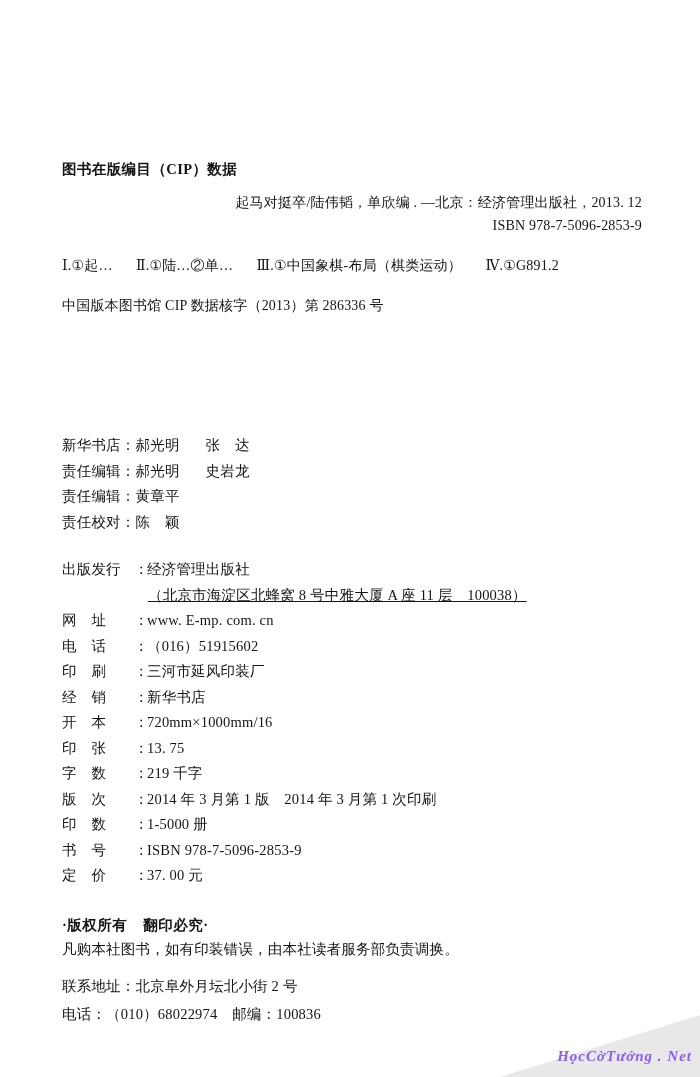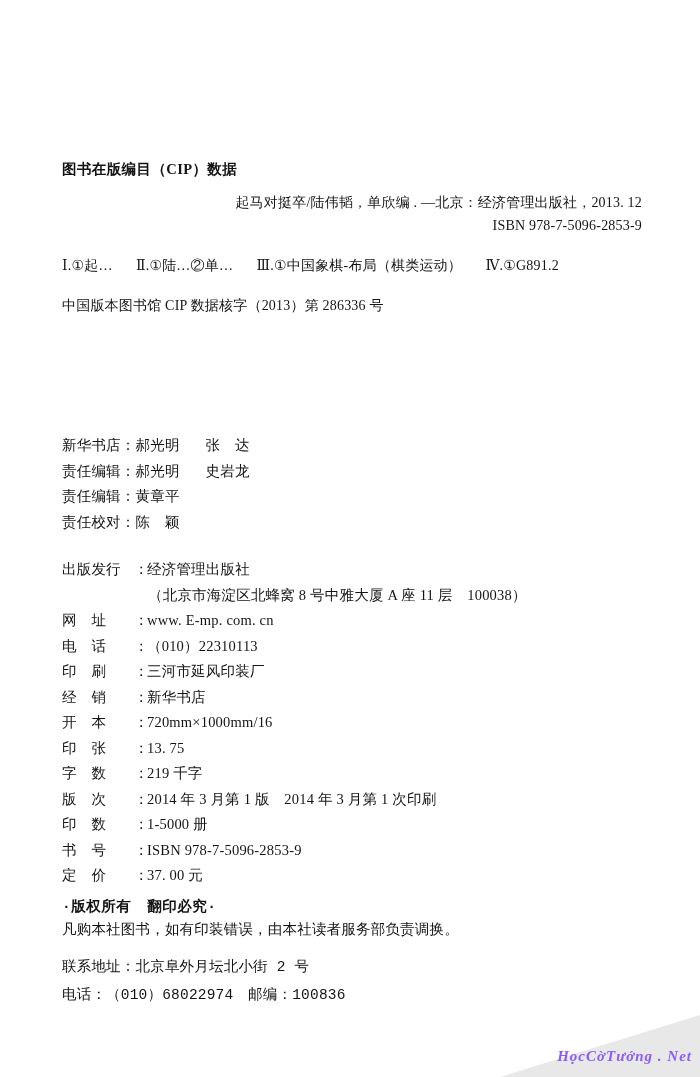--- a/index.html
+++ b/index.html
@@ -81,26 +81,26 @@
   .imp-row .label {
     display: inline-block;
     width: 72px;
   }
   .imp-row .colon { display:inline-block; width: 13px; }
   .imp-addr {
     font-size: 14.5px;
     line-height: 25.5px;
     letter-spacing: 0.2px;
     padding-left: 86px;
+    text-decoration: underline;
   }
 
   
   .copyright {
-    margin-top: 8px;
-    font-family: Liberation Mono, monospace;
+    margin-top: 27px;
   }
   .cr-title {
     font-size: 14.5px;
     font-weight: bold;
     letter-spacing: 0.5px;
   }
   .cr-title .sp { display:inline-block; width: 16px; }
   .cr-line {
     font-size: 14.5px;
     line-height: 25.5px;
@@ -182,21 +182,21 @@
     <div class="imprint">
       <div class="imp-row">
         <span class="label">出版发行</span><span class="colon">：</span><span>经济管理出版社</span>
       </div>
       <div class="imp-addr">（北京市海淀区北蜂窝 8 号中雅大厦 A 座 11 层　100038）</div>
 
       <div class="imp-row">
         <span class="label">网　址</span><span class="colon">：</span><span>www. E-mp. com. cn</span>
       </div>
       <div class="imp-row">
-        <span class="label">电　话</span><span class="colon">：</span><span>（010）22310113</span>
+        <span class="label">电　话</span><span class="colon">：</span><span>（016）51915602</span>
       </div>
       <div class="imp-row">
         <span class="label">印　刷</span><span class="colon">：</span><span>三河市延风印装厂</span>
       </div>
       <div class="imp-row">
         <span class="label">经　销</span><span class="colon">：</span><span>新华书店</span>
       </div>
       <div class="imp-row">
         <span class="label">开　本</span><span class="colon">：</span><span>720mm×1000mm/16</span>
       </div>

